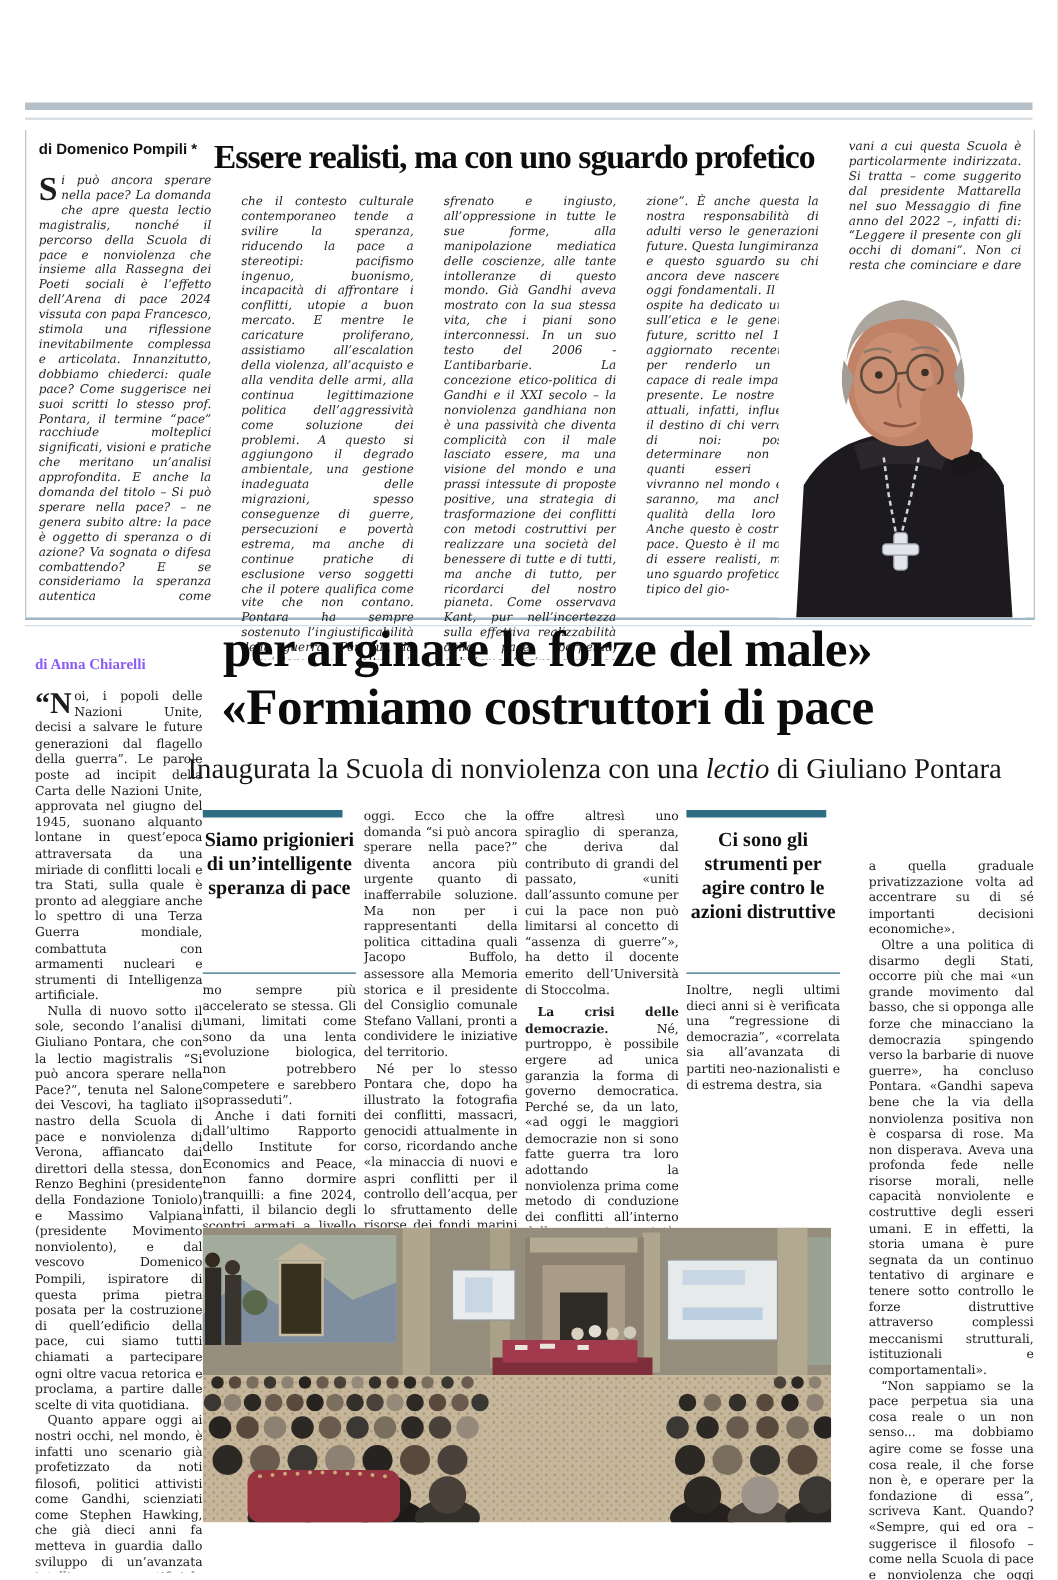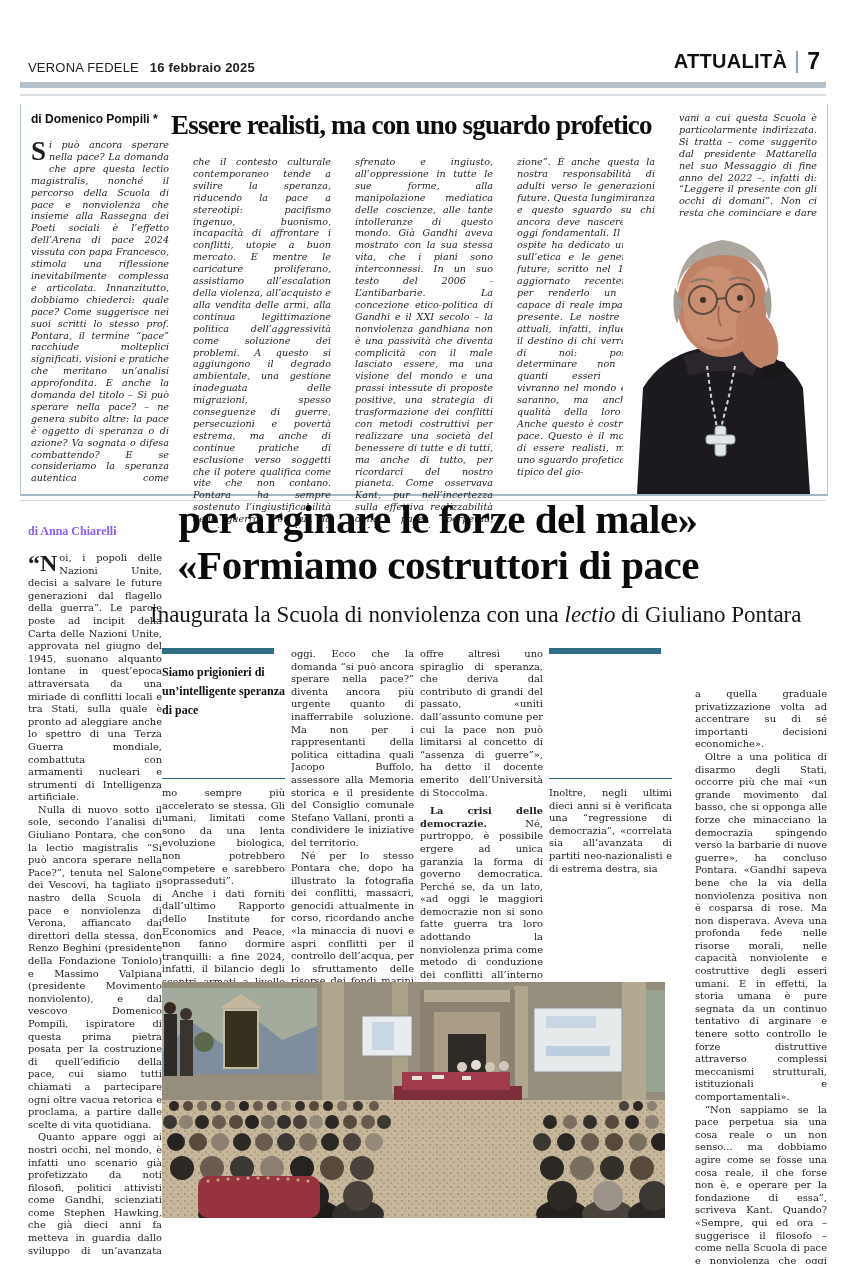--- a/index.html
+++ b/index.html
@@ -38,43 +38,32 @@
   .mbody{font-family:"DejaVu Serif",serif;font-size:9.9px;line-height:12.6px;text-align:justify;color:#1c1c1c;}
   .mbody p{margin:0;}
   .mbody p + p{text-indent:10px;}
   .mbody p.space-before{margin-top:6px;}
   .mcol1{position:absolute;left:28px;top:552px;width:134px;height:706px;overflow:hidden;}
   .dc2{float:left;font-family:"Liberation Serif",serif;font-weight:700;font-size:24px;line-height:21px;margin:1px 2px 0 0;}
   .mcols{position:absolute;left:162px;top:648px;width:510px;height:334px;display:flex;gap:6px;}
   .mcol{width:123px;flex:none;overflow:hidden;}
   .kicker{height:130px;border-bottom:1px solid #2e6d84;margin-bottom:8px;}
   .kbar{width:112px;height:6px;background:#2e6d84;margin-bottom:9px;}
-  .ktext{font-family:"Liberation Serif",serif;font-weight:700;font-size:12px;line-height:19px;color:#101010;text-align:left;}
+  .ktext{font-family:"Liberation Serif",serif;font-weight:700;font-size:16px;line-height:19px;color:#101010;text-align:center;}
   .lead{font-weight:700;}
   .mcol6{position:absolute;left:695px;top:688px;width:132px;height:604px;overflow:hidden;}
   .photo{position:absolute;left:162px;top:982px;width:503px;height:236px;overflow:hidden;}
   .caption{position:absolute;left:162px;top:1222px;width:503px;text-align:right;
            font-family:"Liberation Sans",sans-serif;font-weight:700;font-size:12px;color:#111;}
 </style>
 </head>
 <body>
 
 <div class="page">
 
-  <div class="hdr">
-    <div class="hdr-left">
-      <span class="paper">VERONA FEDELE</span>
-      <span class="date">16 febbraio 2025</span>
-    </div>
-    <div class="hdr-right">
-      <span class="hdr-section">ATTUALITÀ</span>
-      <span class="hdr-div"></span>
-      <span class="hdr-page">7</span>
-    </div>
-  </div>
   <div class="hdr-bar"></div>
   <div class="hdr-line"></div>
 
   <div class="toparticle">
     <div class="ttitle">Essere realisti, ma con uno sguardo profetico</div>
     <div class="tcols">
       <div class="tcol">
         <div class="byline">di Domenico Pompili *</div>
         <span class="dc">S</span><span>i può ancora sperare nella pace? La domanda che apre questa lectio magistralis, nonché il percorso della Scuola di pace e nonviolenza che insieme alla Rassegna dei Poeti sociali è l’effetto dell’Arena di pace 2024 vissuta con papa Francesco, stimola una riflessione inevitabilmente complessa e articolata. Innanzitutto, dobbiamo chiederci: quale pace? Come suggerisce nei suoi scritti lo stesso prof. Pontara, il termine “pace” racchiude molteplici significati, visioni e pratiche che meritano un’analisi approfondita. E anche la domanda del titolo – Si può sperare nella pace? – ne genera subito altre: la pace è oggetto di speranza o di azione? Va sognata o difesa combattendo? E se consideriamo la speranza autentica come intrinsecamente legata alla pace, come questa certezza modifica il nostro modo di parlare, di pensare, di agire e anche di credere? Sappiamo bene</span>
       </div>
@@ -153,20 +142,21 @@
       <p>oggi. Ecco che la domanda “si può ancora sperare nella pace?” diventa ancora più urgente quanto di inafferrabile soluzione. Ma non per i rappresentanti della politica cittadina quali Jacopo Buffolo, assessore alla Memoria storica e il presidente del Consiglio comunale Stefano Vallani, pronti a condividere le iniziative del territorio.</p>
       <p>Né per lo stesso Pontara che, dopo ha illustrato la fotografia dei conflitti, massacri, genocidi attualmente in corso, ricordando anche «la minaccia di nuovi e aspri conflitti per il controllo dell’acqua, per lo sfruttamento delle risorse dei fondi marini e oceanici e le risorse nella regione artica, o ancora, per il controllo dello spazio»,</p>
     </div>
     <div class="mcol mbody">
       <p>offre altresì uno spiraglio di speranza, che deriva dal contributo di grandi del passato, «uniti dall’assunto comune per cui la pace non può limitarsi al concetto di “assenza di guerre”», ha detto il docente emerito dell’Università di Stoccolma.</p>
       <p class="space-before"><span class="lead">La crisi delle democrazie.</span><span> Né, purtroppo, è possibile ergere ad unica garanzia la forma di governo democratica. Perché se, da un lato, «ad oggi le maggiori democrazie non si sono fatte guerra tra loro adottando la nonviolenza prima come metodo di conduzione dei conflitti all’interno della propria società, per poi replicarli verso l’esterno, è pur vero – ha osservato Pontara – che Stati demo-</span></p>
     </div>
     <div class="mcol mbody">
       <div class="kicker">
         <div class="kbar"></div>
+        <div class="ktext">Ci sono gli strumenti per agire contro le azioni distruttive</div>
       </div>
       <p>Inoltre, negli ultimi dieci anni si è verificata una “regressione di democrazia”, «correlata sia all’avanzata di partiti neo-nazionalisti e di estrema destra, sia</p>
     </div>
   </div>
 
   <div class="mcol6 mbody">
     <p>a quella graduale privatizzazione volta ad accentrare su di sé importanti decisioni economiche».</p>
     <p>Oltre a una politica di disarmo degli Stati, occorre più che mai «un grande movimento dal basso, che si opponga alle forze che minacciano la democrazia spingendo verso la barbarie di nuove guerre», ha concluso Pontara. «Gandhi sapeva bene che la via della nonviolenza positiva non è cosparsa di rose. Ma non disperava. Aveva una profonda fede nelle risorse morali, nelle capacità nonviolente e costruttive degli esseri umani. E in effetti, la storia umana è pure segnata da un continuo tentativo di arginare e tenere sotto controllo le forze distruttive attraverso complessi meccanismi strutturali, istituzionali e comportamentali».</p>
     <p>“Non sappiamo se la pace perpetua sia una cosa reale o un non senso... ma dobbiamo agire come se fosse una cosa reale, il che forse non è, e operare per la fondazione di essa”, scriveva Kant. Quando? «Sempre, qui ed ora – suggerisce il filosofo – come nella Scuola di pace e nonviolenza che oggi inauguriamo, “prigionieri”, anche noi come Gandhi, di una intelligente speranza».</p>
 

